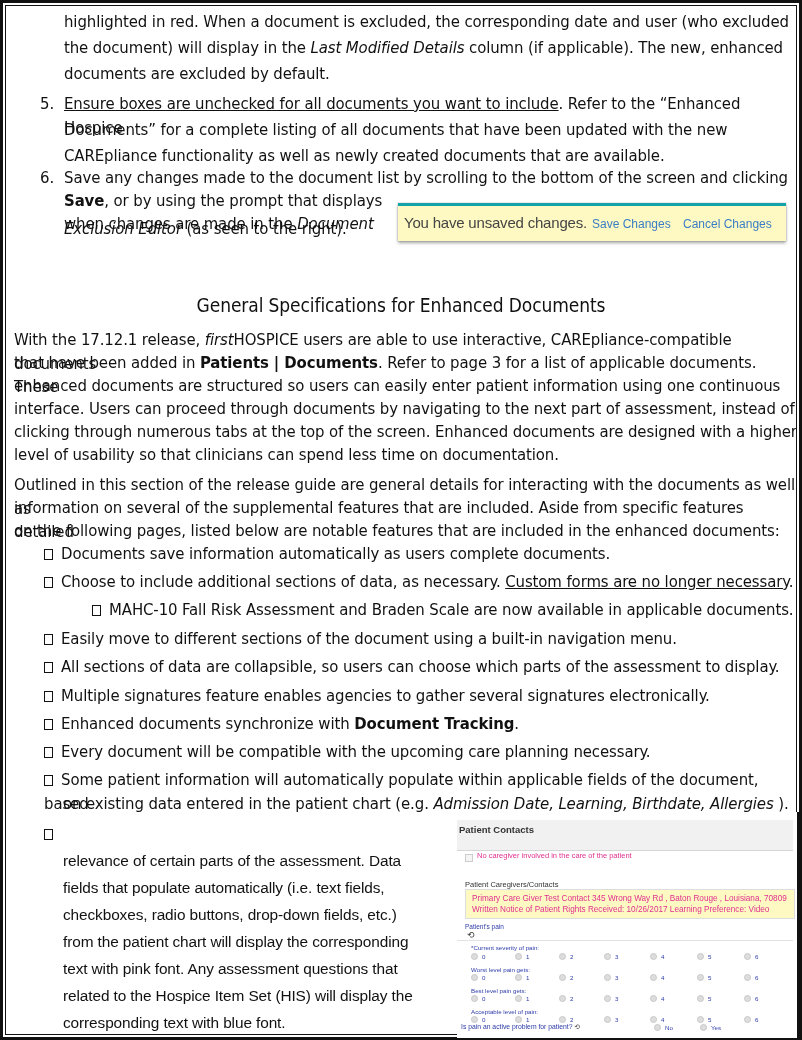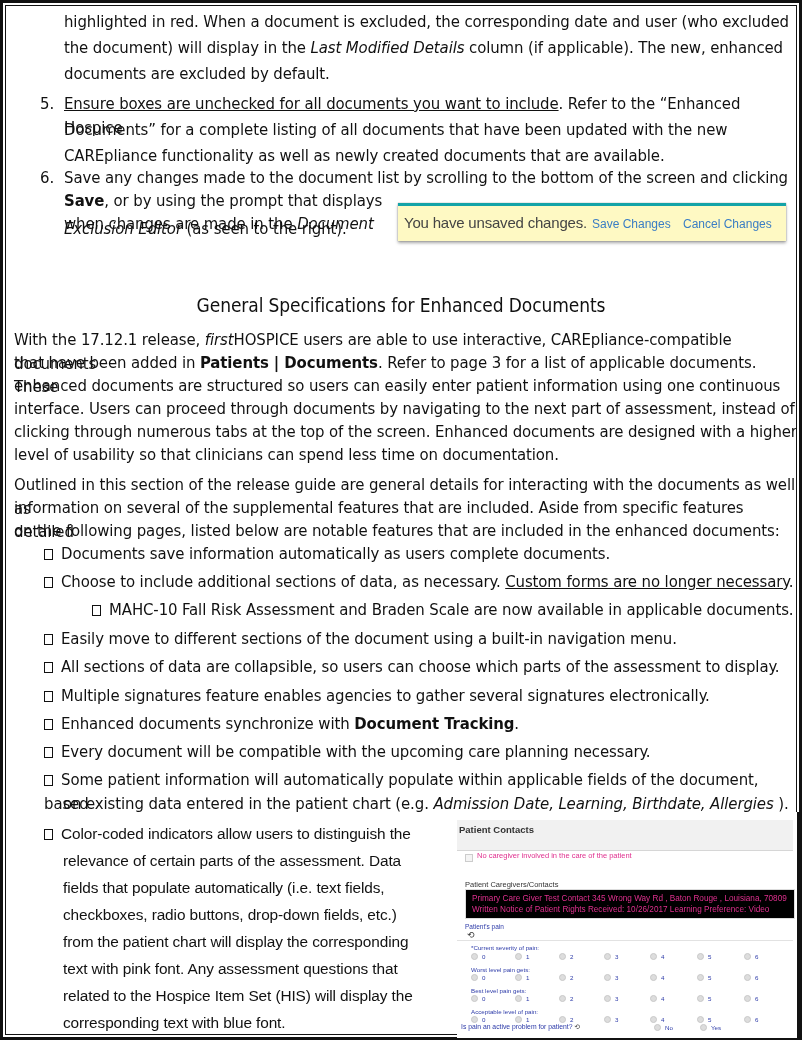--- a/index.html
+++ b/index.html
@@ -28,21 +28,21 @@
   .prompt .lnk { position: absolute; top: 11px; font-size: 12px; color: #3a7dc4; font-family: "Liberation Sans", sans-serif; cursor: pointer; }
 
   
   .shot { position: absolute; left: 457px; top: 812px; width: 340px; height: 226px; background: #fff; overflow: hidden;
           font-family: "Liberation Sans", sans-serif; }
   .shot .hdr { position: absolute; left: 0; top: 8px; width: 336px; height: 30px; background: #f1f1f1; border-bottom: 1px solid #d6d6d6; }
   .shot .hdr span { position: absolute; left: 2px; top: 4px; font-size: 9.5px; font-weight: bold; color: #333; }
   .shot .cb { position: absolute; left: 8px; top: 42px; width: 6px; height: 6px; border: 1px solid #ccc; background: #f4f4f4; }
   .shot .cb-label { position: absolute; left: 20px; top: 39px; font-size: 7.5px; color: #e0308f; }
   .shot .sub { position: absolute; left: 8px; top: 68px; font-size: 7.5px; color: #333; }
-  .shot .contact { position: absolute; left: 8px; top: 77px; width: 330px; height: 30px; background: #000000; border: 1px solid #ddd; box-sizing: border-box; }
+  .shot .contact { position: absolute; left: 8px; top: 77px; width: 330px; height: 30px; background: #fef9c3; border: 1px solid #ddd; box-sizing: border-box; }
   .shot .contact div { font-size: 8.2px; color: #e0308f; padding-left: 6px; line-height: 11px; }
   .shot .contact div:first-child { padding-top: 3px; }
   .shot .pain-title { position: absolute; left: 8px; top: 111px; font-size: 6.5px; color: #2c3aa8; }
   .shot .hist { position: absolute; left: 10px; top: 118px; font-size: 9px; color: #333; }
   .shot .sep { position: absolute; left: 0; top: 128px; width: 336px; border-top: 1px solid #e2e2e2; }
   .shot .q { position: absolute; left: 14px; font-size: 6.2px; color: #2c3aa8; }
   .shot .opt { position: absolute; font-size: 6.2px; color: #2c3aa8; }
   .shot .opt i { display: inline-block; width: 5px; height: 5px; border-radius: 50%; background: #ddd; border: 1px solid #c8c8c8; margin-right: 4px; vertical-align: -1px; }
   .shot .active-q { position: absolute; left: 4px; top: 211px; font-size: 6.8px; color: #2c3aa8; }
   .shot-edge { position: absolute; left: 797px; top: 812px; width: 2px; height: 226px; background: #111; }
@@ -93,21 +93,21 @@
   <div class="li txt narrow" style="top:598px;padding-left:48px;"><span class="bullet-box"></span><span>MAHC-10 Fall Risk Assessment and Braden Scale are now available in applicable documents.</span></div>
   <div class="li txt narrow" style="top:627px;"><span class="bullet-box"></span><span>Easily move to different sections of the document using a built-in navigation menu.</span></div>
   <div class="li txt narrow" style="top:655px;"><span class="bullet-box"></span><span>All sections of data are collapsible, so users can choose which parts of the assessment to display.</span></div>
   <div class="li txt narrow" style="top:684px;"><span class="bullet-box"></span><span>Multiple signatures feature enables agencies to gather several signatures electronically.</span></div>
   <div class="li txt narrow" style="top:712px;"><span class="bullet-box"></span><span>Enhanced documents synchronize with </span><span class="b">Document Tracking</span><span>.</span></div>
   <div class="li txt narrow" style="top:740px;"><span class="bullet-box"></span><span>Every document will be compatible with the upcoming care planning necessary.</span></div>
   <div class="li txt narrow" style="top:768px;"><span class="bullet-box"></span><span>Some patient information will automatically populate within applicable fields of the document, based</span></div>
   <div class="abs txt narrow" style="left:63px; top:792px;"><span>on existing data entered in the patient chart (e.g. </span><span class="i">Admission Date, Learning, Birthdate, Allergies</span><span> ).</span></div>
 
   <div class="abs" style="left:44px; top:820px; font-family:'Liberation Sans', sans-serif; font-size:15.4px; line-height:27px; letter-spacing:-0.1px;">
-    <div><span class="bullet-box"></span><span>Color-coded indicators allow users to distinguish the</span></div>
+    <div><span class="bullet-box"></span></div>
     <div style="padding-left:19px;">relevance of certain parts of the assessment. Data</div>
     <div style="padding-left:19px;">fields that populate automatically (i.e. text fields,</div>
     <div style="padding-left:19px;">checkboxes, radio buttons, drop-down fields, etc.)</div>
     <div style="padding-left:19px;">from the patient chart will display the corresponding</div>
     <div style="padding-left:19px;">text with pink font. Any assessment questions that</div>
     <div style="padding-left:19px;">related to the Hospice Item Set (HIS) will display the</div>
     <div style="padding-left:19px;">corresponding text with blue font.</div>
   </div>
 
   <div class="shot">

